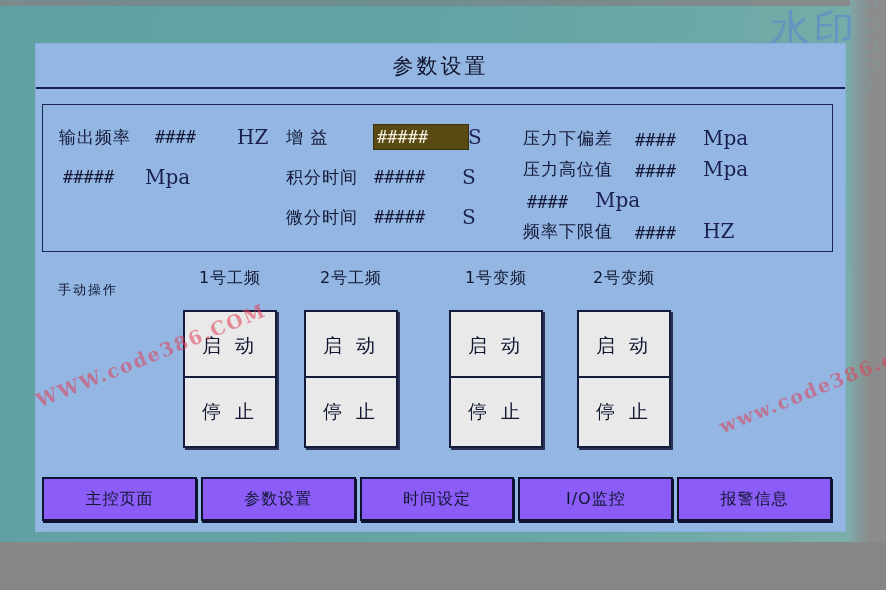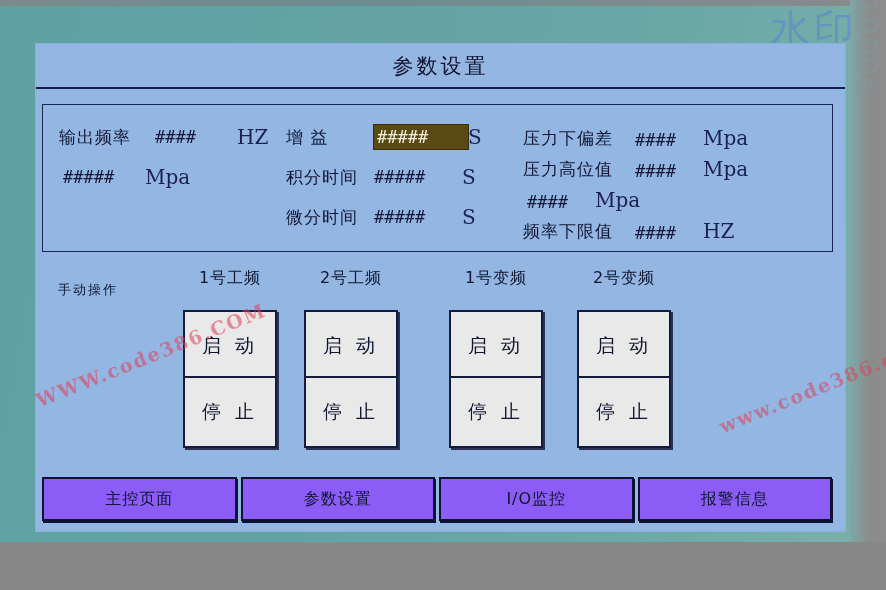--- a/index.html
+++ b/index.html
@@ -280,20 +280,21 @@
       <div class="motor-button" style="left: 413px; top: 266px;">启 动</div>
       <div class="motor-button" style="left: 413px; top: 332px;">停 止</div>
       <div class="group-header" style="left: 528px;">2号变频</div>
       <div class="motor-button" style="left: 541px; top: 266px;">启 动</div>
       <div class="motor-button" style="left: 541px; top: 332px;">停 止</div>
     </div>
 
   <div id="nav-bar">
       <div class="nav-button">主控页面</div>
       <div class="nav-button">参数设置</div>
+      <div class="nav-button">时间设定</div>
       <div class="nav-button">I/O监控</div>
       <div class="nav-button">报警信息</div>
     </div>
 
   <div class="wm-red" id="watermark-left">WWW.code386.COM</div>
   <div class="wm-red" id="watermark-right">www.code386.com</div>
 
 </div>
 
 </body></html>

